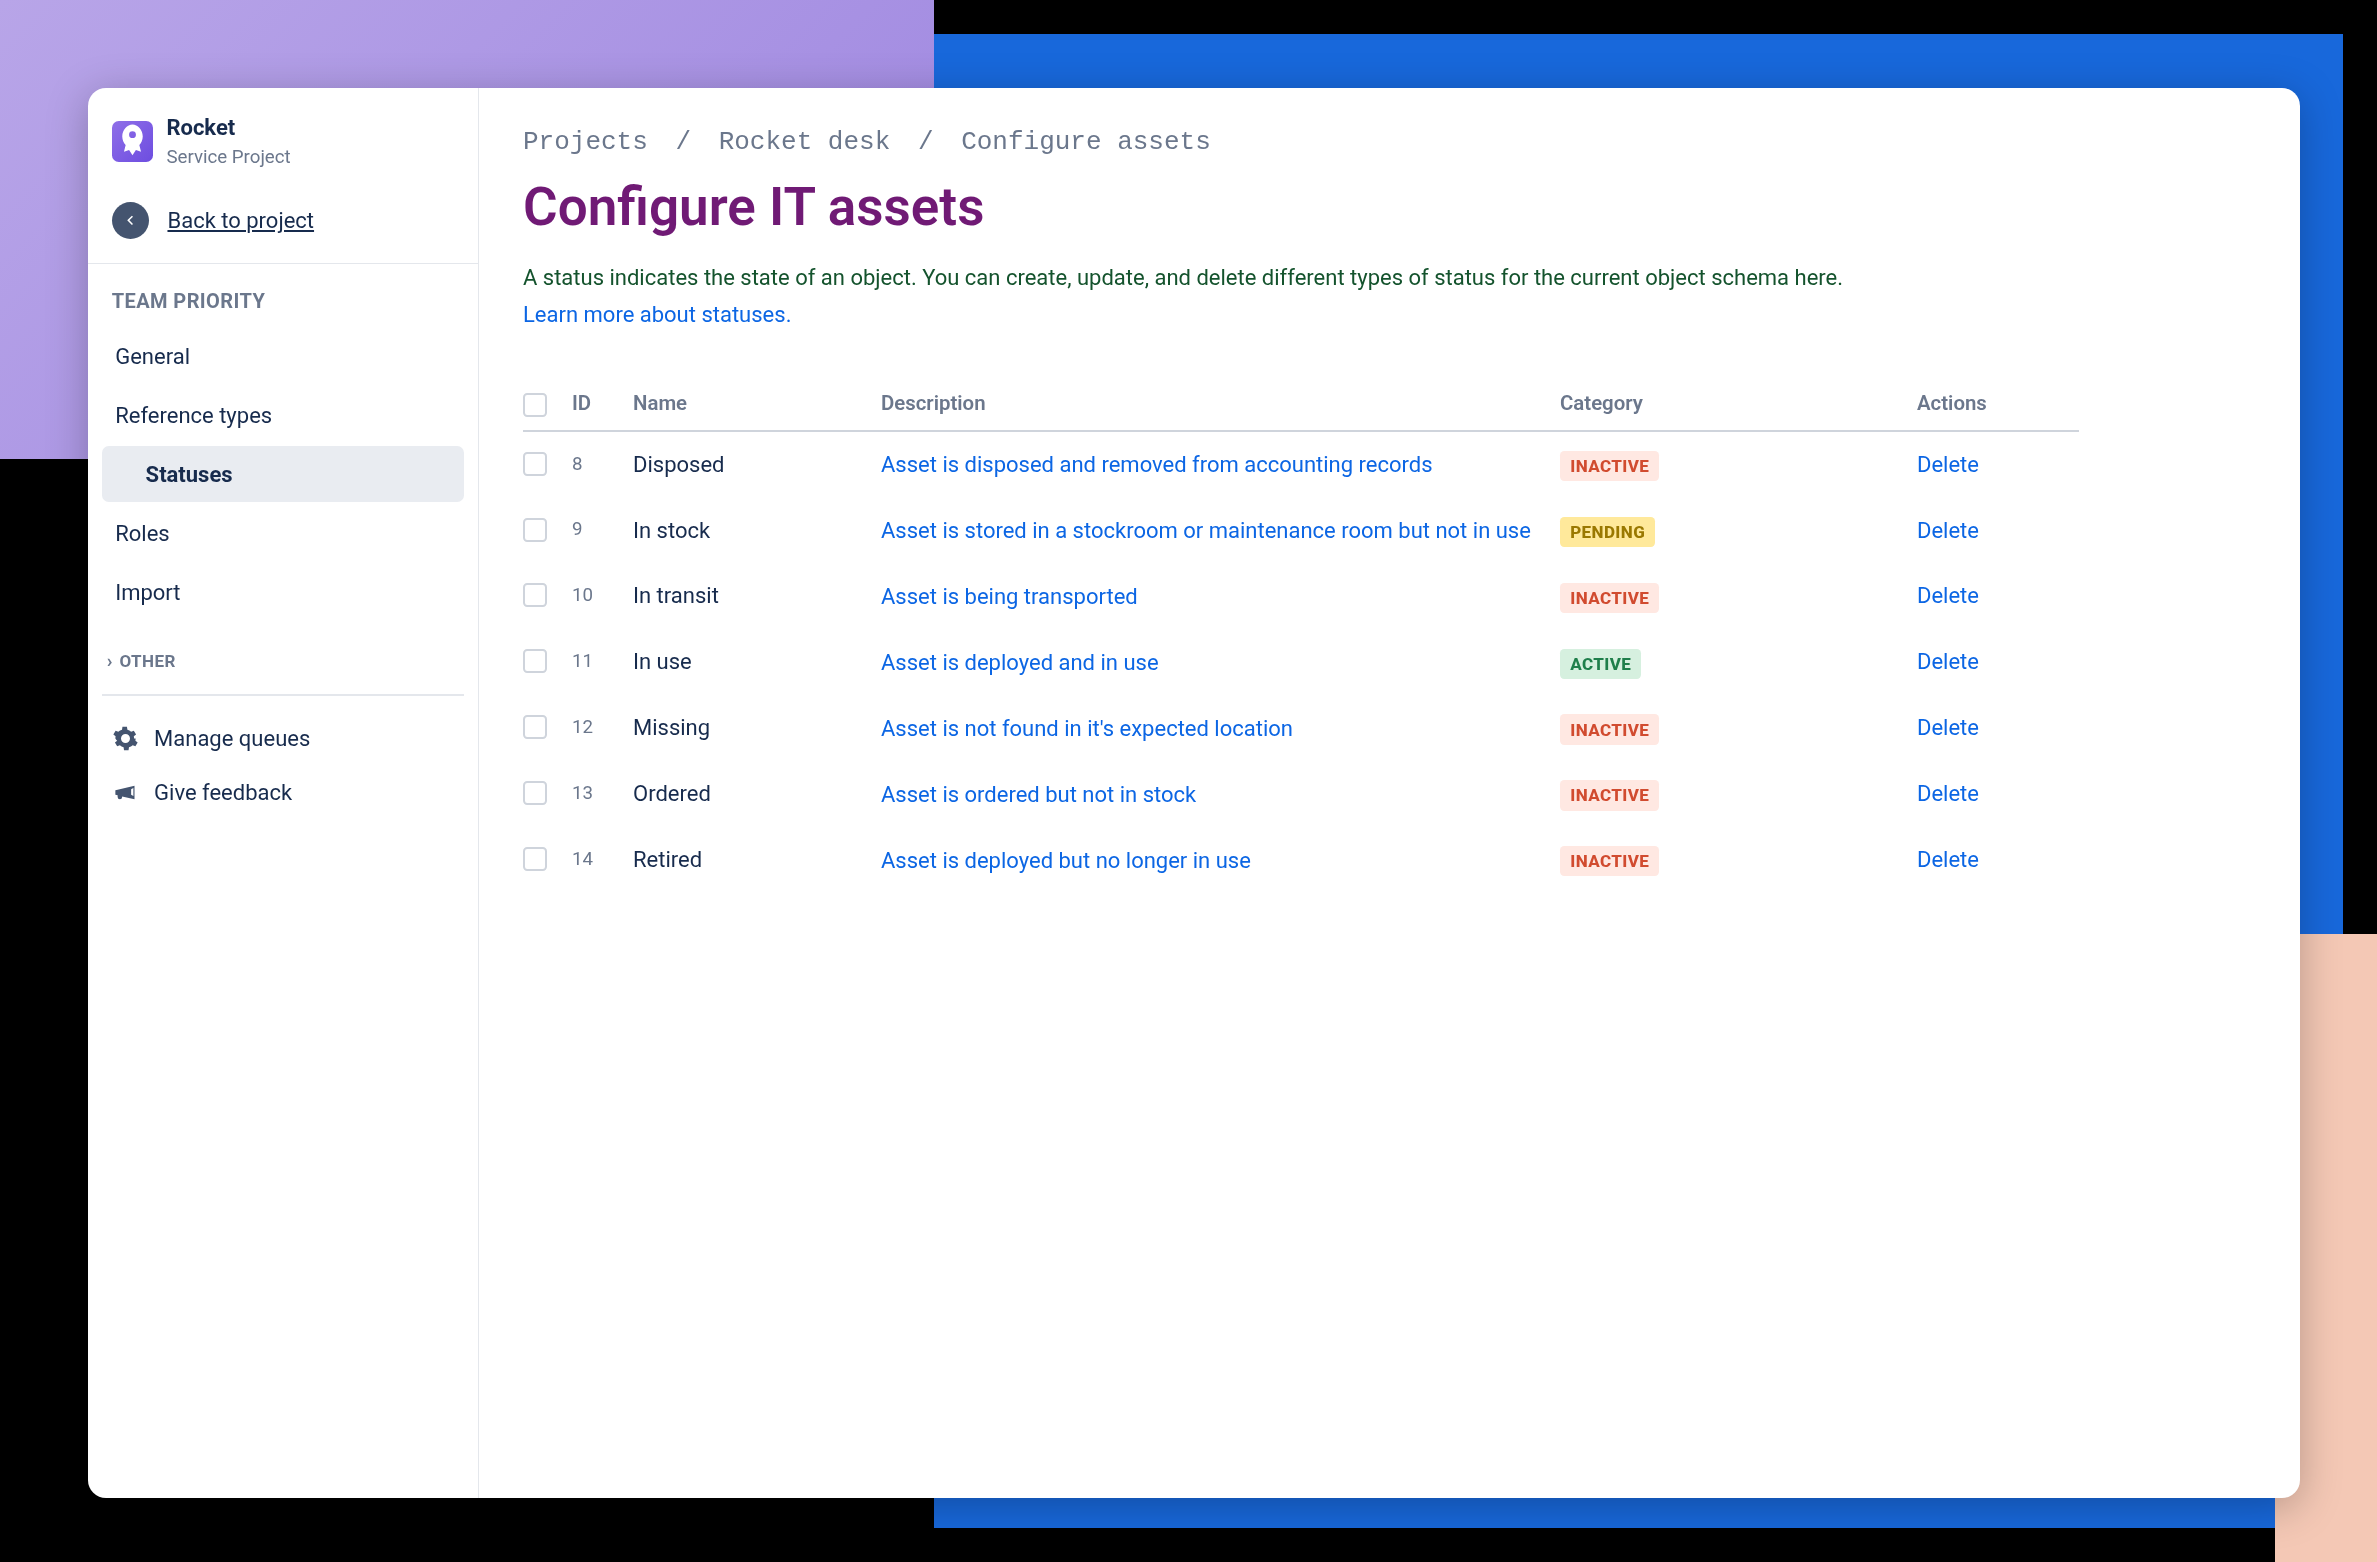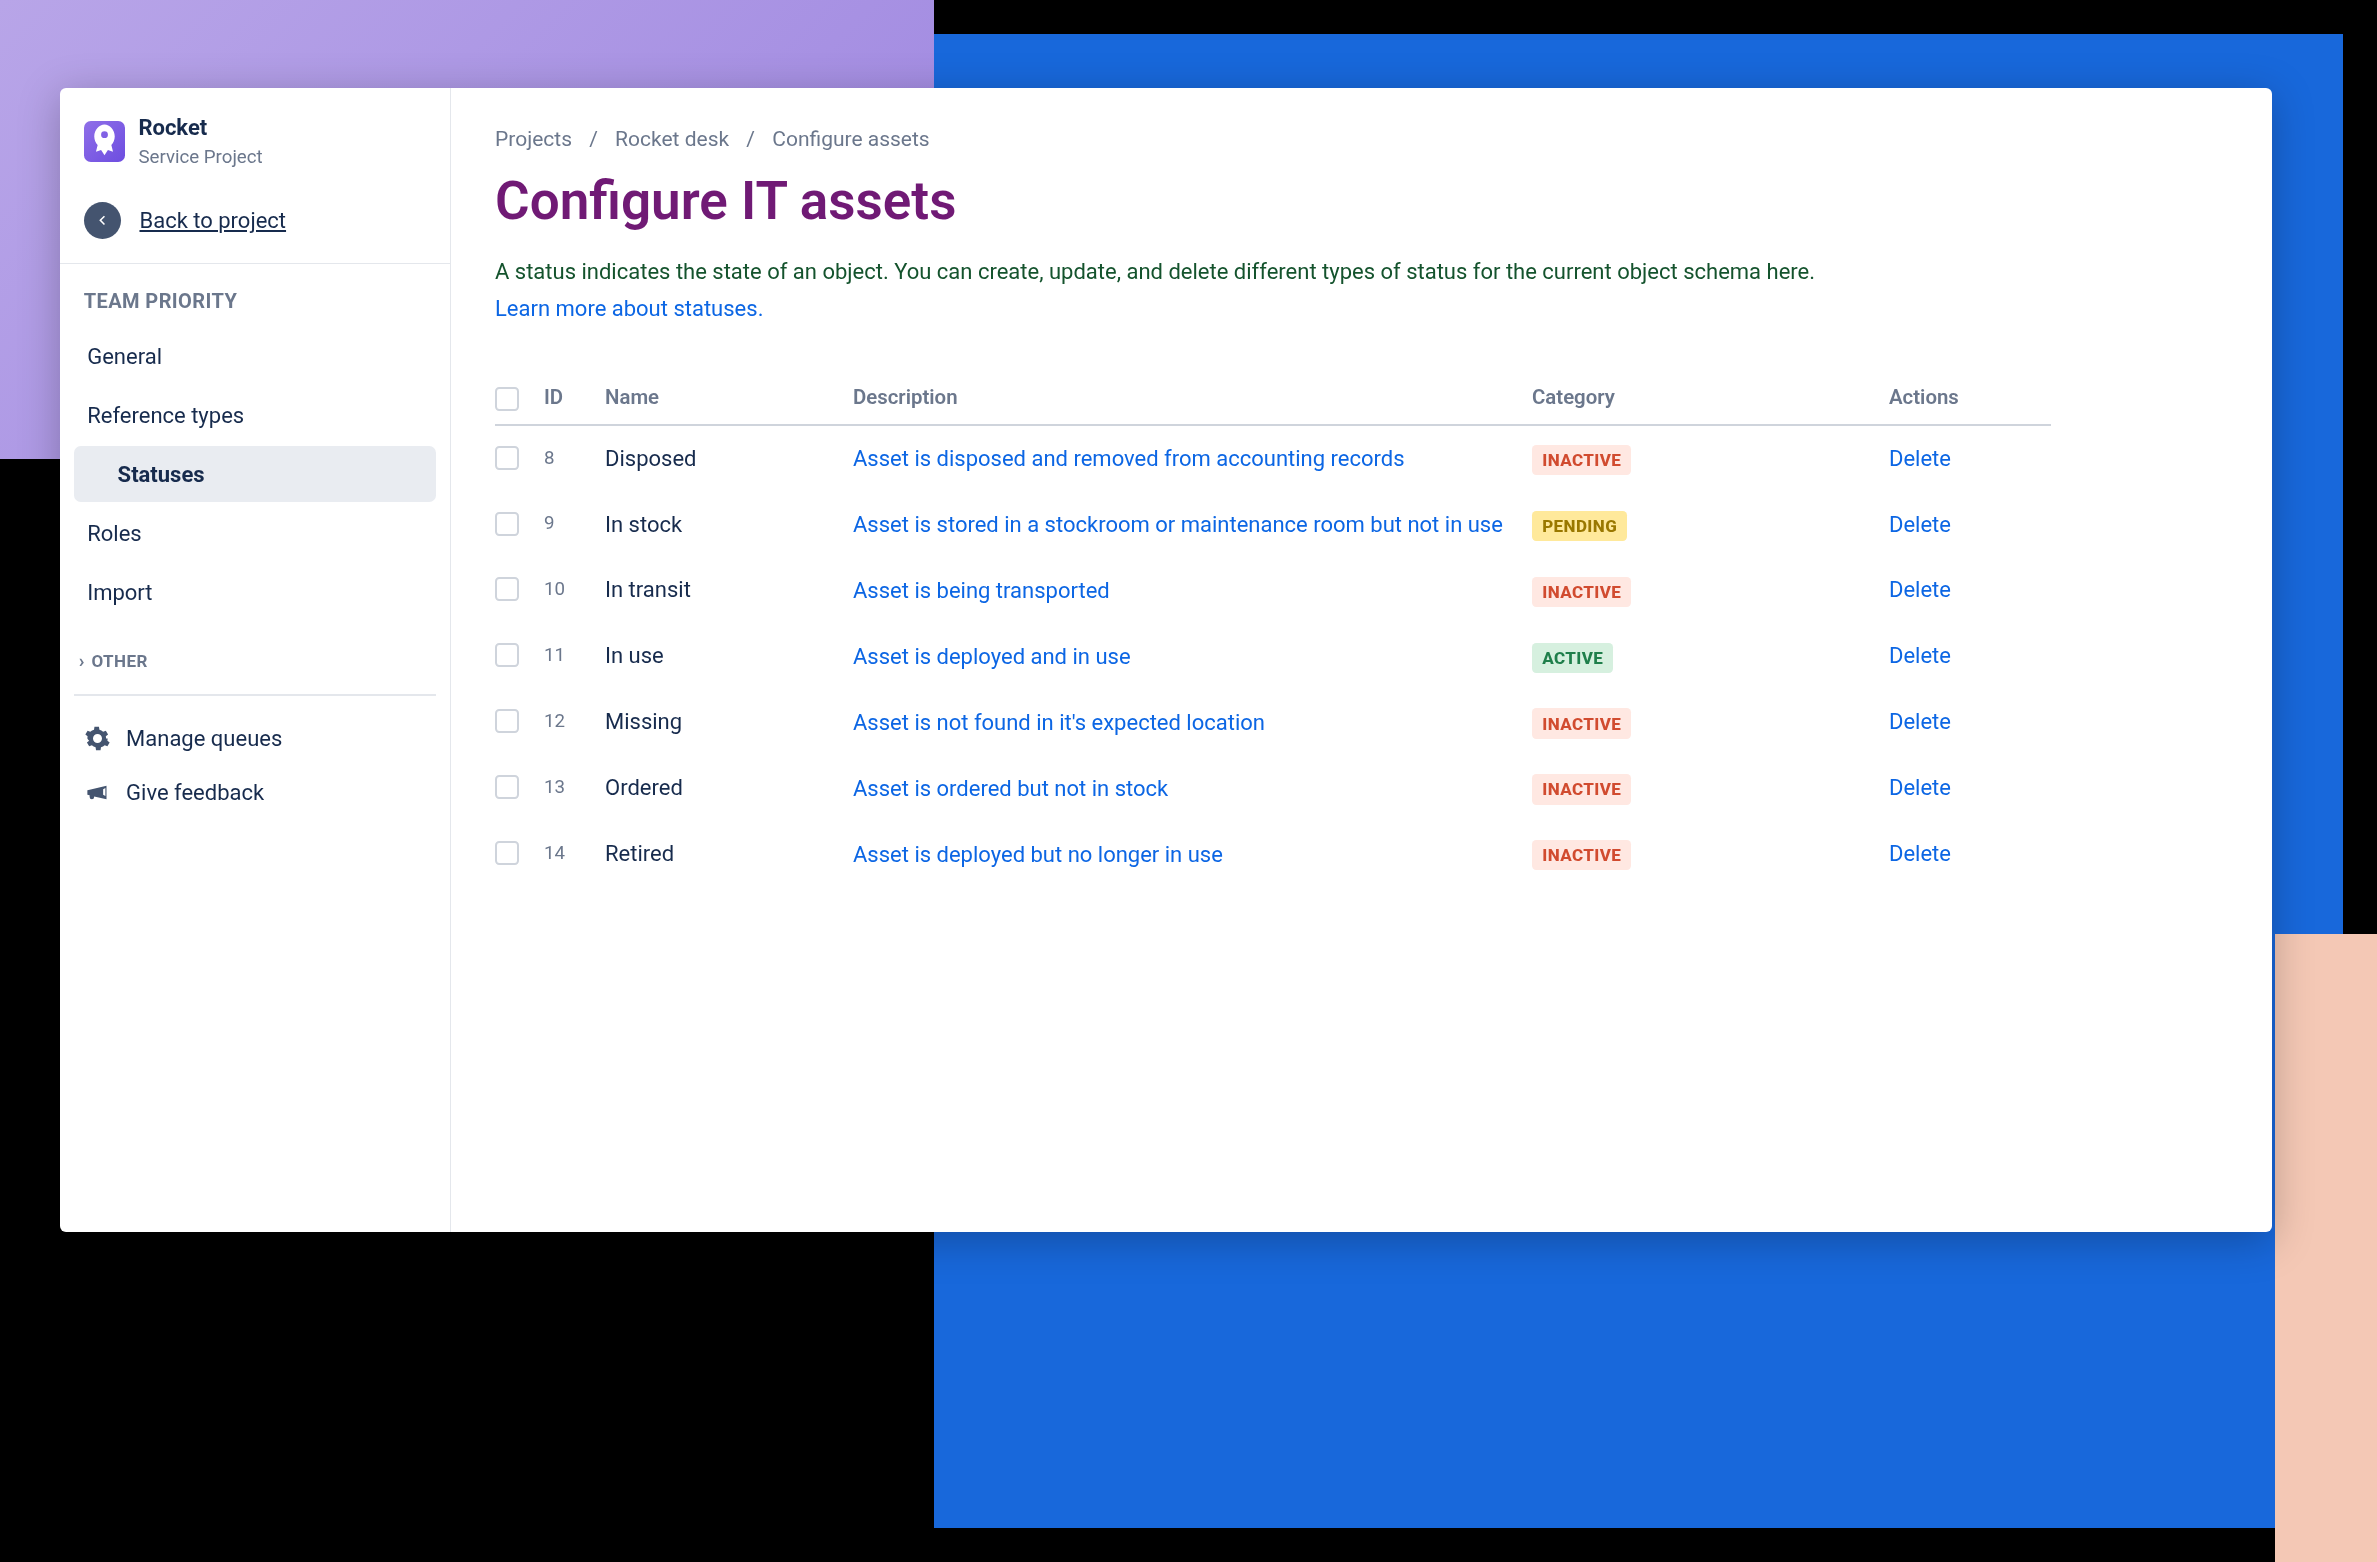--- a/index.html
+++ b/index.html
@@ -31,25 +31,25 @@
   position: absolute;
   right: 0; bottom: 0;
   width: 102px; height: 628px;
   background: #f4c8b5;
 }
 
 
 .window {
   position: absolute;
   top: 88px;
-  left: 60px;
+  left: 88px;
   width: 2212px;
-  height: 1144px;
+  height: 1410px;
   background: #fff;
-  border-radius: 6px;
+  border-radius: 18px;
   box-shadow: 0 8.5px 42px rgba(0,0,0,0.25);
   display: flex;
   overflow: hidden;
 }
 
 
 .sidebar {
   width: 391px;
   border-right: 0.8px solid #e4e7ec;
   padding: 22px 13.6px 22px 13.6px;
@@ -134,21 +134,21 @@
   color: #172b4d;
   cursor: pointer;
 }
 .action-row svg { width: 27px; height: 27px; fill: #44546f; }
 
 
 .main {
   flex: 1;
   padding: 39px 44px;
 }
-.breadcrumbs { font-size: 21px; color: #6b778c; }
+.breadcrumbs { font-size: 26px; color: #6b778c; font-family: Liberation Mono, monospace; }
 .breadcrumbs .sep { margin: 0 12px; color: #6b778c; }
 .crumb { cursor: pointer; }
 
 h1.title {
   font-size: 53px;
   font-weight: 600;
   color: #701a75;
   margin-top: 18.7px;
 }
 .desc {

